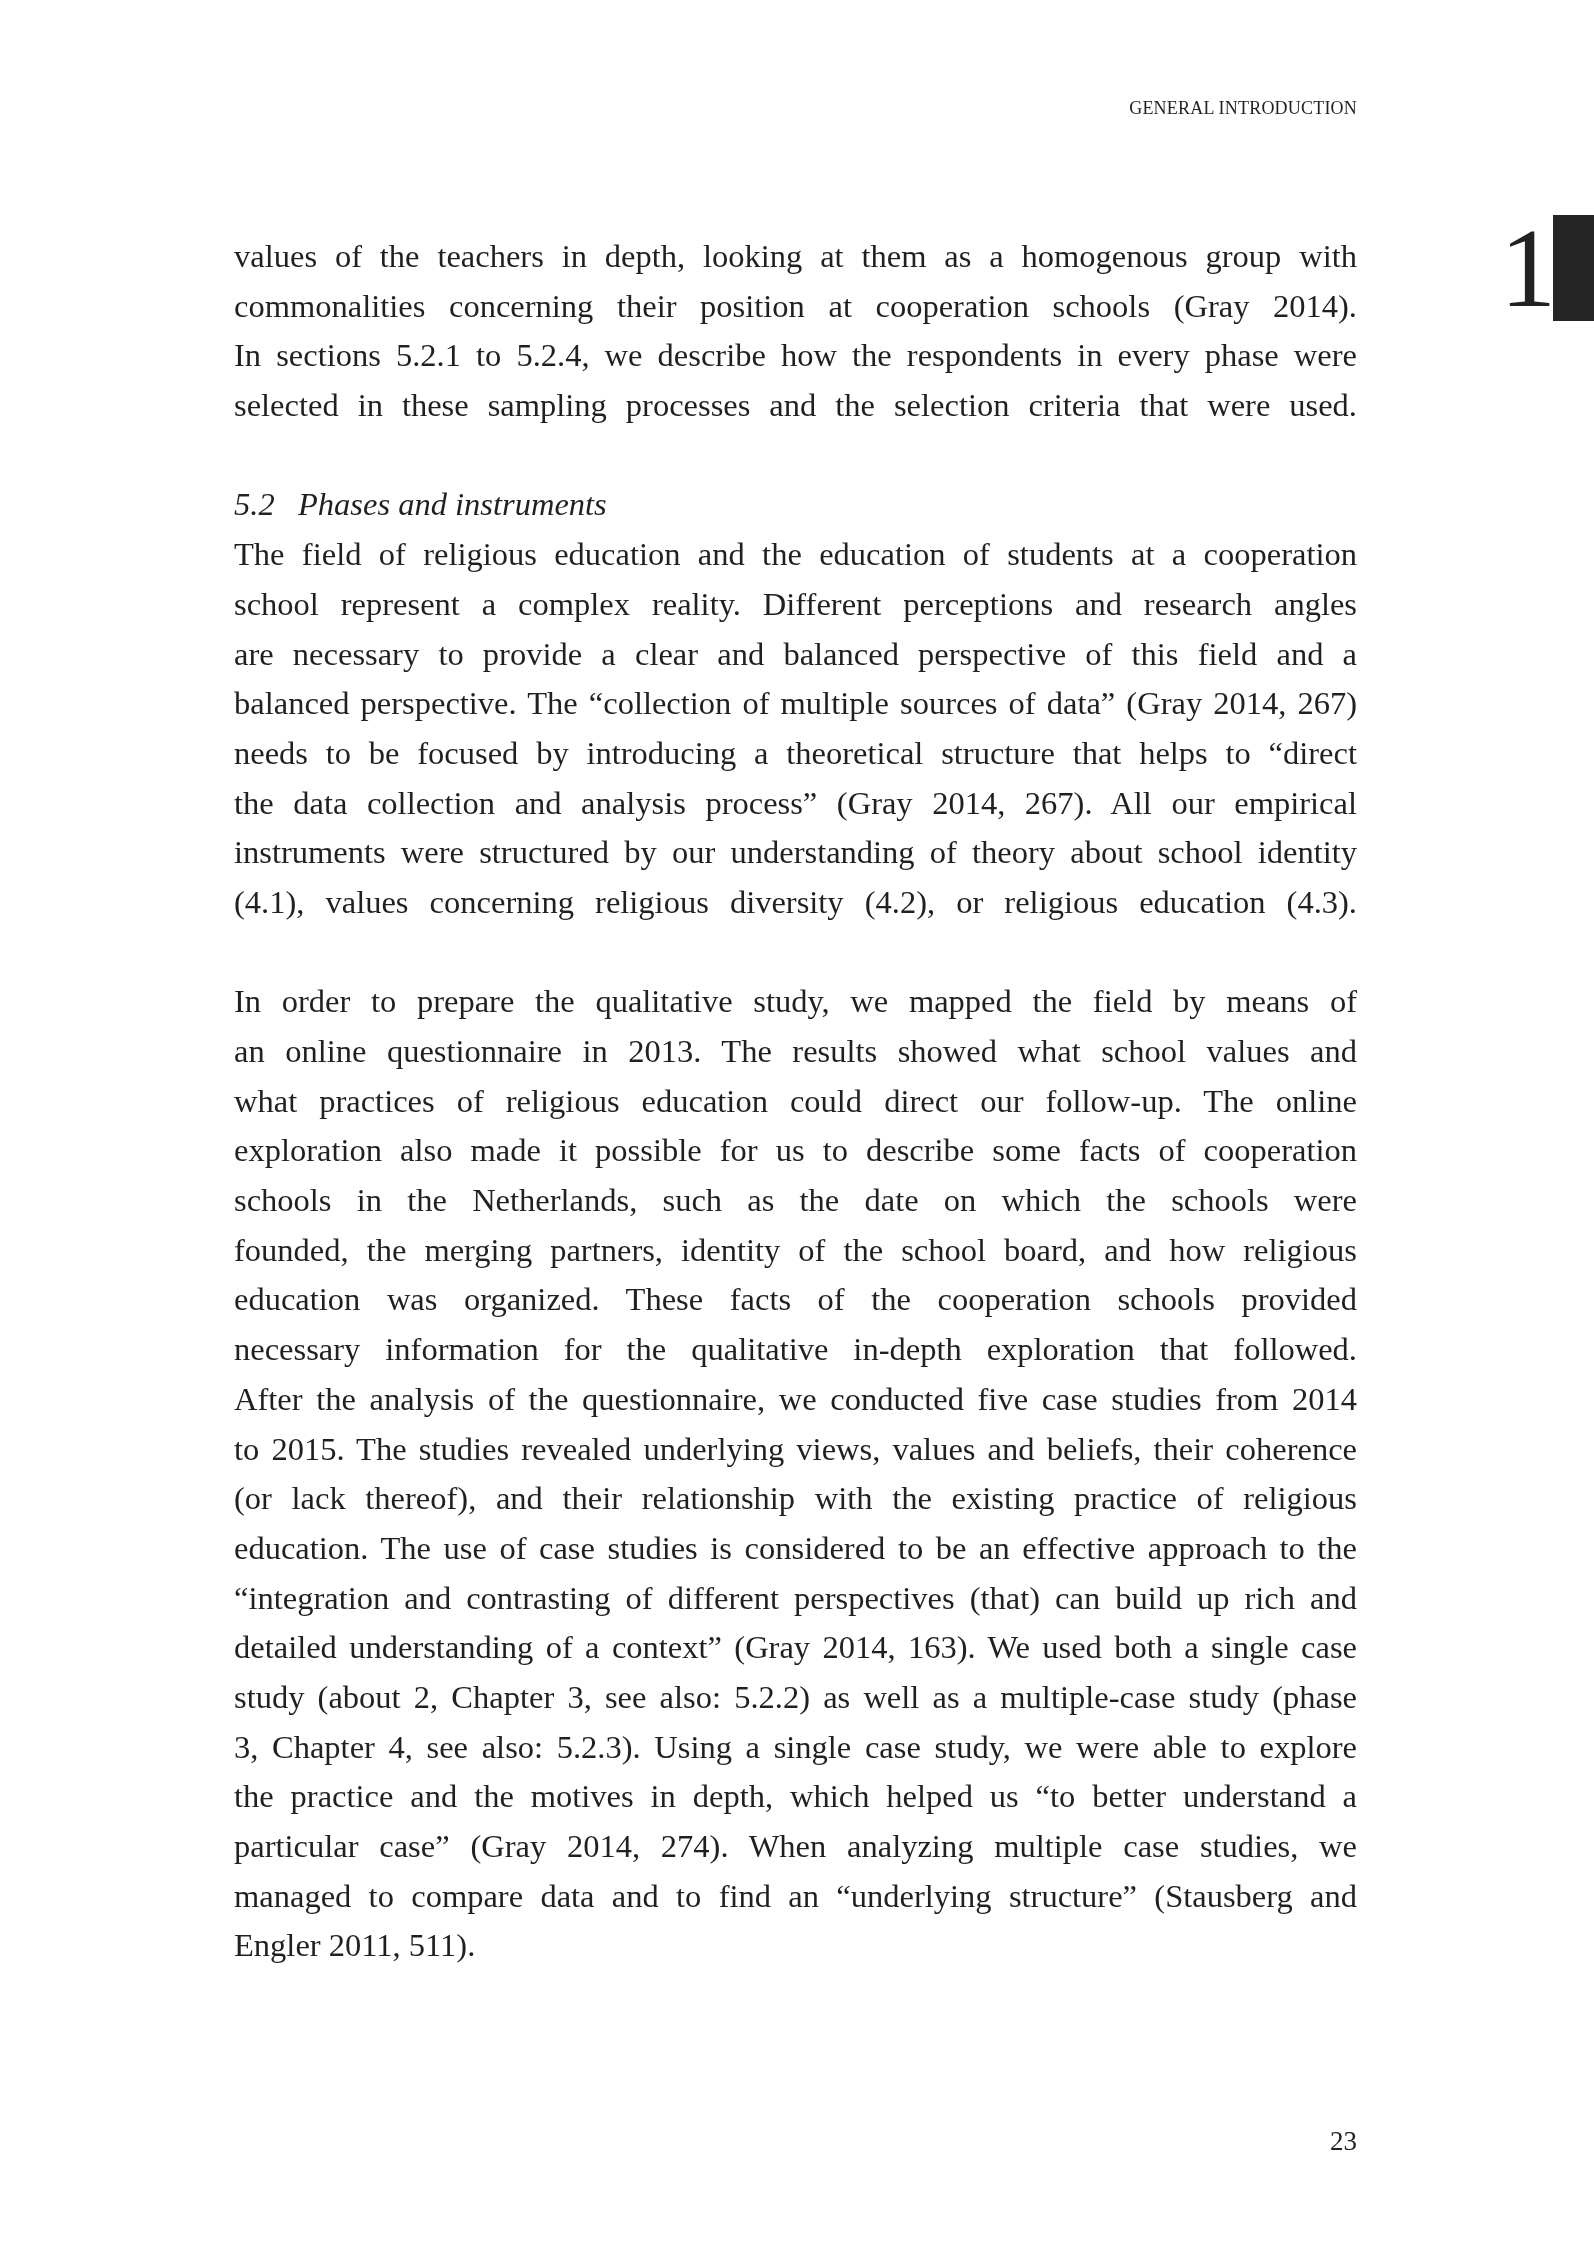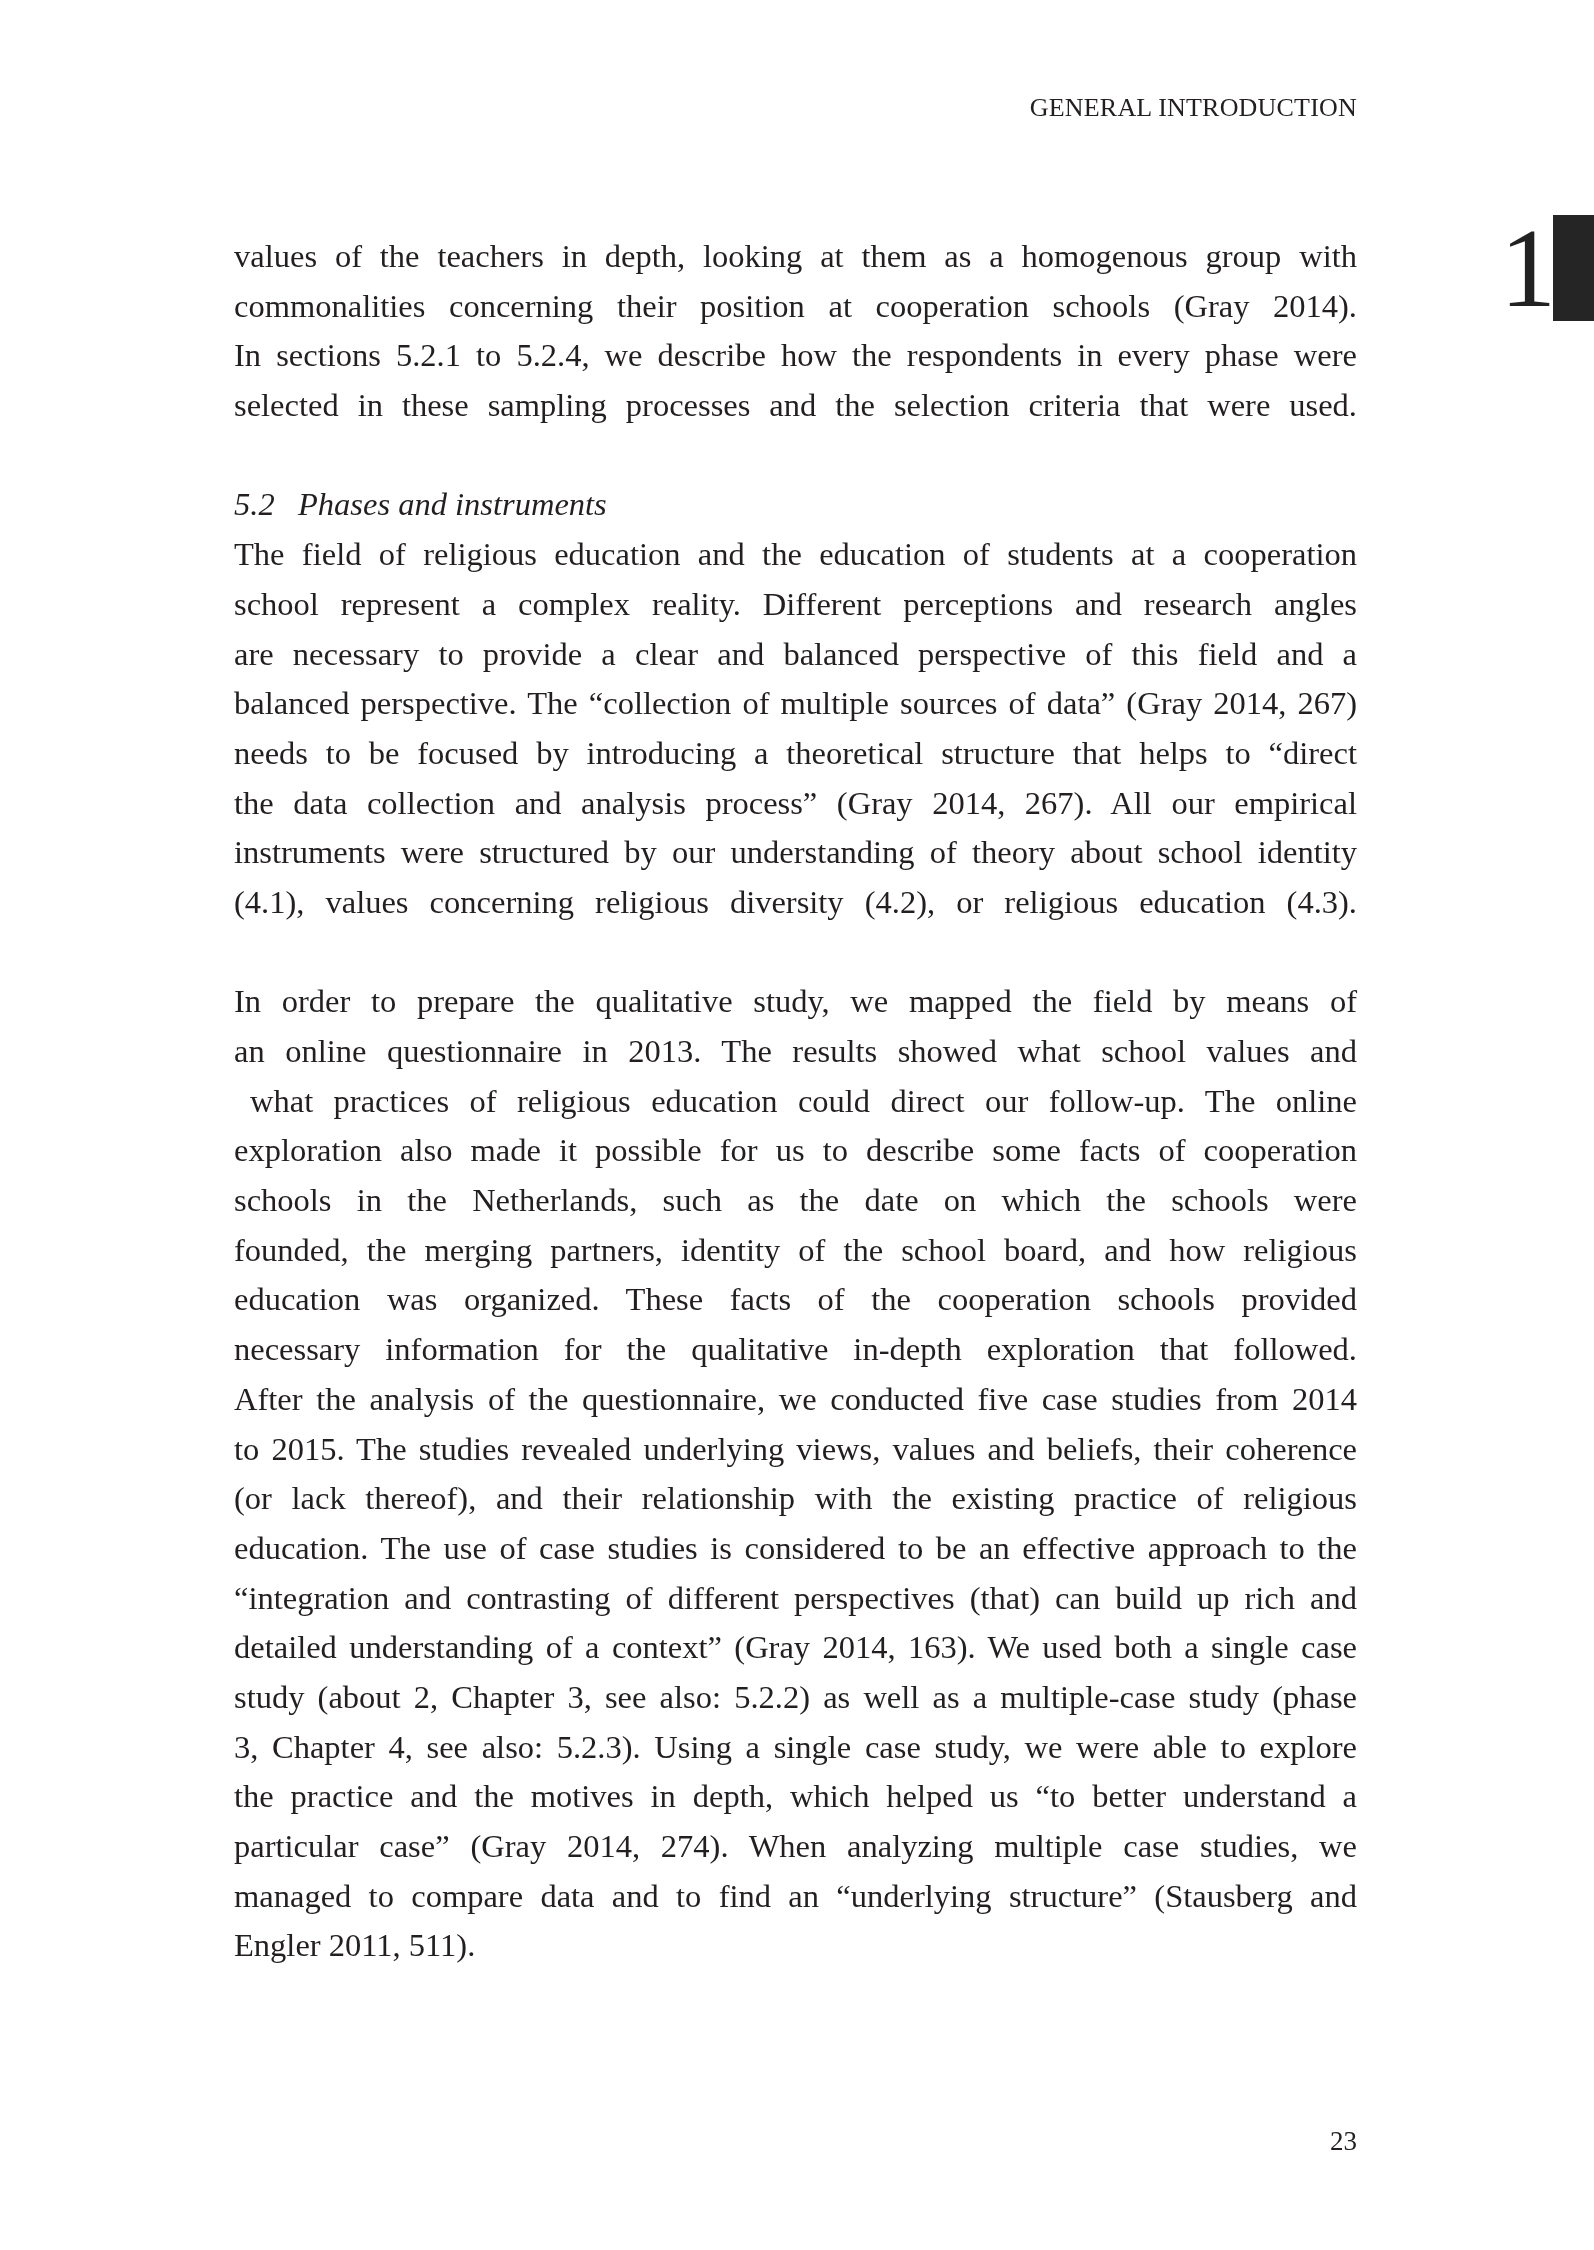--- a/index.html
+++ b/index.html
@@ -1,18 +1,18 @@
 <!DOCTYPE html>
 <html><head>
 <meta charset="utf-8">
 <style>
   html, body { margin: 0; padding: 0; background: #ffffff; }
   body { width: 1594px; height: 2250px; position: relative; overflow: hidden;
          font-family: "Liberation Serif", "DejaVu Serif", serif; color: #231f20; }
-  .running-head { position: absolute; right: 237px; top: 92px; font-size: 26px;
+  .running-head { position: absolute; right: 237px; top: 92px; font-size: 18px;
                   letter-spacing: 0.2px; line-height: 32px; color: #231f20; }
   .chapter-num { position: absolute; left: 1500px; top: 213px; width: 50px; height: 110px;
                  font-size: 112px; line-height: 110px; color: #222; text-align: right; }
   .chapter-bar { position: absolute; left: 1553px; top: 215px; width: 41px; height: 106px; background: #252525; }
   .text-block { position: absolute; left: 234px; width: 1123px; top: 232px;
                 font-size: 32.5px; line-height: 49.7px; }
   .line { display: block; text-align: justify; text-align-last: justify; white-space: nowrap; height: 49.7px; overflow: visible; }
   .line.last { text-align-last: left; }
   .gap { height: 49.7px; }
   .heading { font-style: italic; text-align-last: left; }
@@ -53,21 +53,21 @@
     <span class="line" style="white-space: nowrap;">the data collection and analysis process” (Gray 2014, 267). All our empirical</span>
     <span class="line" style="white-space: nowrap;">instruments were structured by our understanding of theory about school identity</span>
     <span class="line" style="white-space: nowrap;">(4.1), values concerning religious diversity (4.2), or religious education (4.3).</span>
   </div>
 
   <div class="gap"></div>
 
   <div>
     <span class="line" style="white-space: nowrap;">In order to prepare the qualitative study, we mapped the field by means of</span>
     <span class="line" style="white-space: nowrap;">an online questionnaire in 2013. The results showed what school values and</span>
-    <span class="line" style="white-space: nowrap; margin-left: 16px;">what practices of religious education could direct our follow-up. The online</span>
+    <span class="line" style="white-space: nowrap;">what practices of religious education could direct our follow-up. The online</span>
     <span class="line" style="white-space: nowrap;">exploration also made it possible for us to describe some facts of cooperation</span>
     <span class="line" style="white-space: nowrap;">schools in the Netherlands, such as the date on which the schools were</span>
     <span class="line" style="white-space: nowrap;">founded, the merging partners, identity of the school board, and how religious</span>
     <span class="line" style="white-space: nowrap;">education was organized. These facts of the cooperation schools provided</span>
     <span class="line" style="white-space: nowrap;">necessary information for the qualitative in-depth exploration that followed.</span>
     <span class="line" style="white-space: nowrap;">After the analysis of the questionnaire, we conducted five case studies from 2014</span>
     <span class="line" style="white-space: nowrap;">to 2015. The studies revealed underlying views, values and beliefs, their coherence</span>
     <span class="line" style="white-space: nowrap;">(or lack thereof), and their relationship with the existing practice of religious</span>
     <span class="line" style="white-space: nowrap;">education. The use of case studies is considered to be an effective approach to the</span>
     <span class="line" style="white-space: nowrap;">“integration and contrasting of different perspectives (that) can build up rich and</span>

